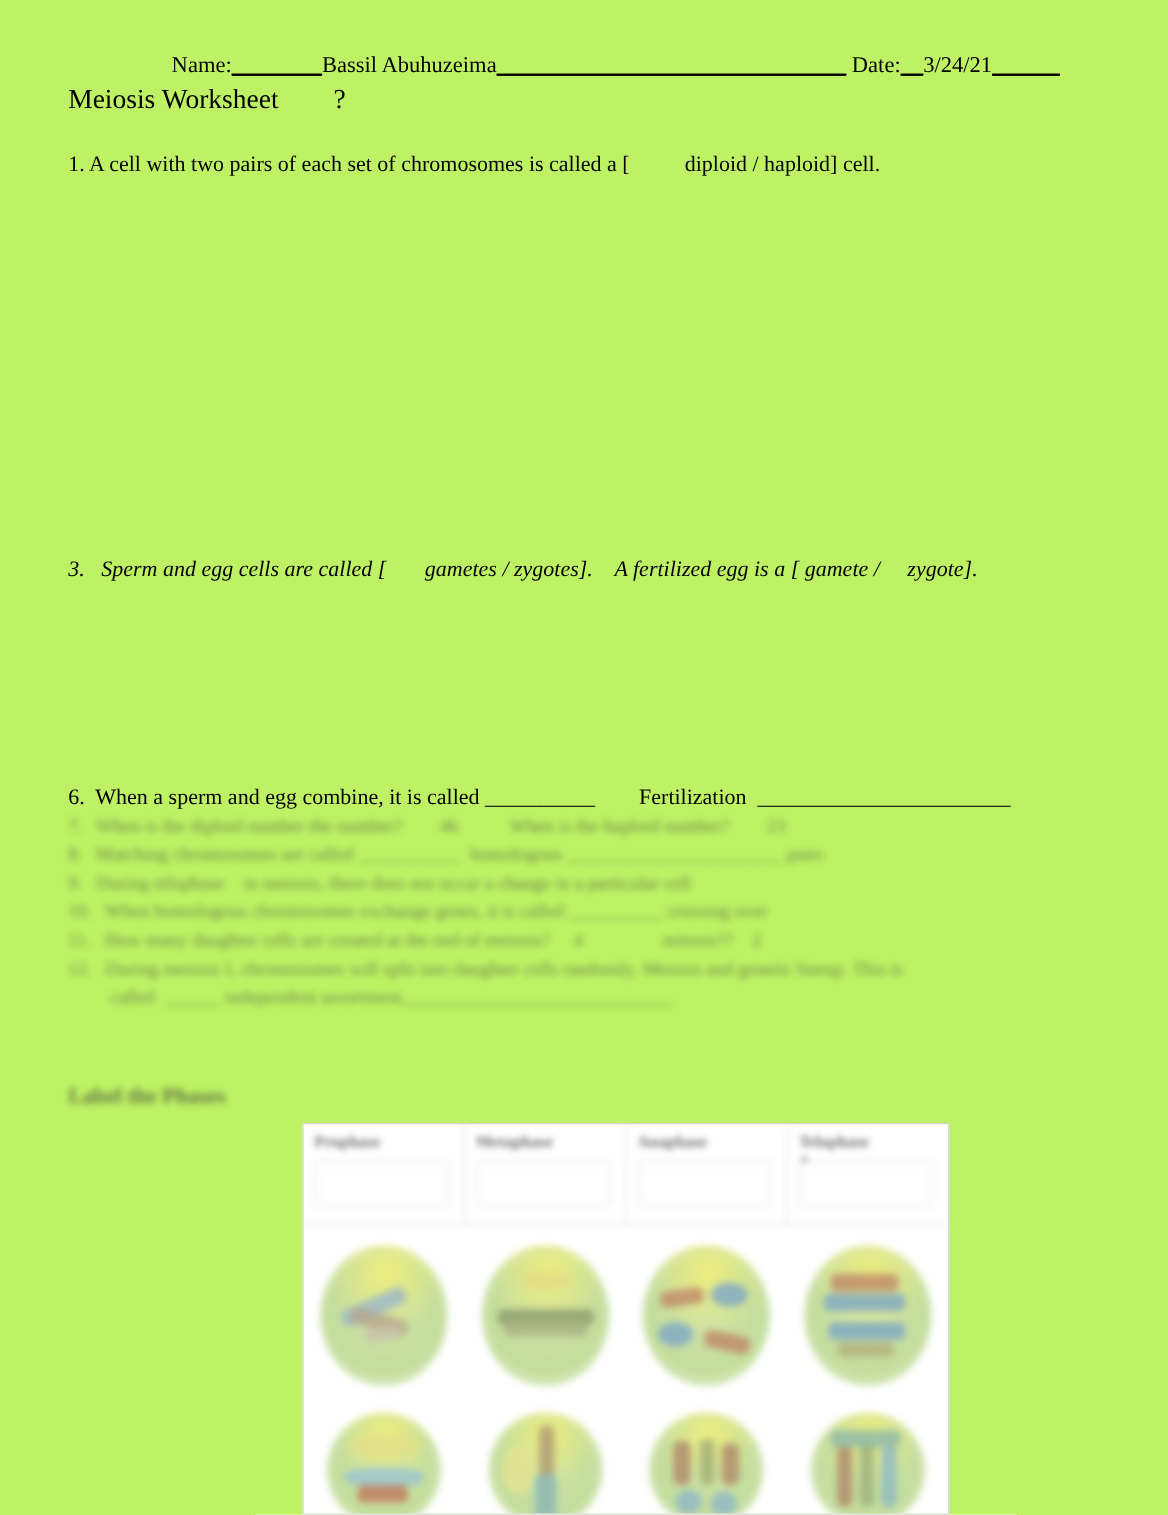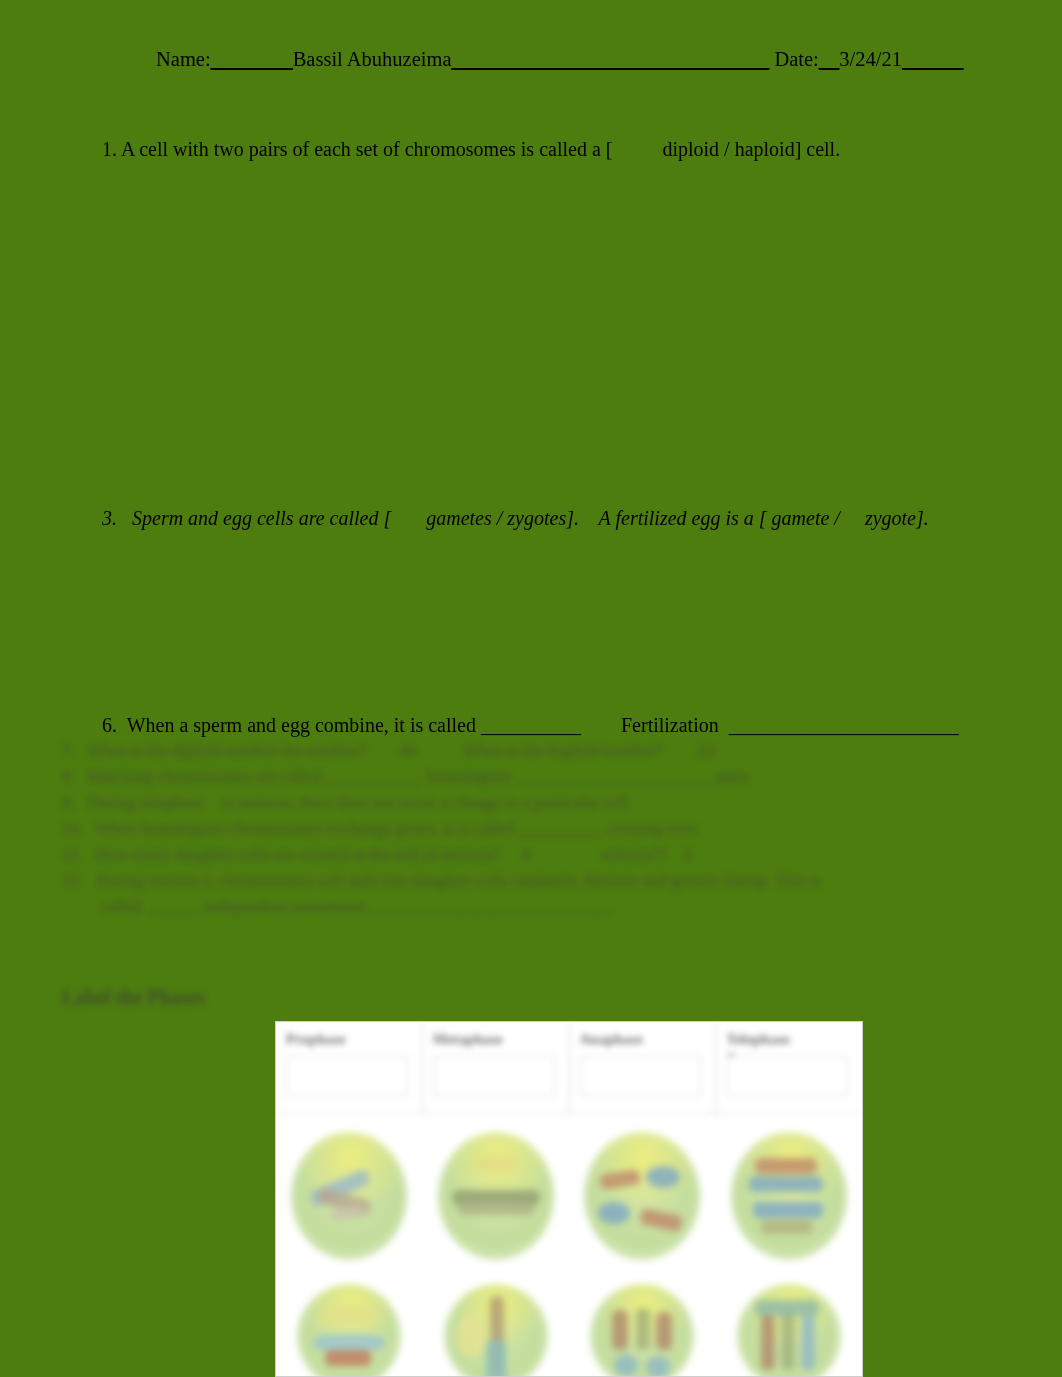--- a/index.html
+++ b/index.html
@@ -13,21 +13,21 @@
     position: relative;
     overflow: hidden;
     font-family: "Liberation Serif", "DejaVu Serif", serif;
     color: #000000;
     -webkit-font-smoothing: antialiased;
   }
 
   .page {
     position: absolute;
     inset: 0;
-    background: #4d7c0f;
+    background: #bef264;
   }
 
   
   .header-line {
     position: absolute;
     top: 46px;
     left: 62px;
     right: 62px;
     font-size: 20.5px;
     line-height: 26px;
@@ -45,21 +45,20 @@
     white-space: pre;
   }
 
   
   .q {
     position: absolute;
     left: 62px;
     font-size: 20px;
     line-height: 26px;
     white-space: pre;
-    margin-left: 40px;
   }
   #q1 { top: 136px; }
   #q2 { top: 321px; }
   #q3 { top: 505px; font-style: italic; }
   #q5 { top: 669px; }
   #q6 { top: 712px; }
 
   .hl {
     background: #ffff00;
   }
@@ -221,20 +220,21 @@
   .c8 .c { left: 64px; top: 30px; width: 14px; height: 56px; background: #8fb8c4; }
   .c8 .d { left: 18px; top: 16px; width: 64px; height: 16px; background: #8fb8a8; }
 </style>
 </head>
 <body>
 
 <div class="page">
 
   <div class="header-line"><span class="lbl">Name:</span><span class="sp-u">________</span><span>Bassil Abuhuzeima</span><span class="sp-u">_______________________________</span> <span>Date:</span><span class="sp-u">__</span><span>3/24/21</span><span class="sp-u">______</span></div>
 
+  <div class="doc-title"><span>Meiosis Worksheet</span>        <span>?</span></div>
 
   <div class="q" id="q1"><span>1.</span><span> A cell with two pairs of each set of chromosomes is called a [</span><span>          </span><span>diploid / haploid] cell.</span></div>
 
 
   <div class="q" id="q3"><span>3.</span><span>   Sperm and egg cells are called [</span><span>       </span><span>gametes / zygotes].</span><span>    A fertilized egg is a [ gamete /     zygote].</span></div>
 
 
   <div class="q" id="q6"><span>6.</span><span>  When a sperm and egg combine, it is called </span><span>__________</span><span>        </span><span>Fertilization</span><span>  _______________________</span></div>
 
   <div class="blur-block">

